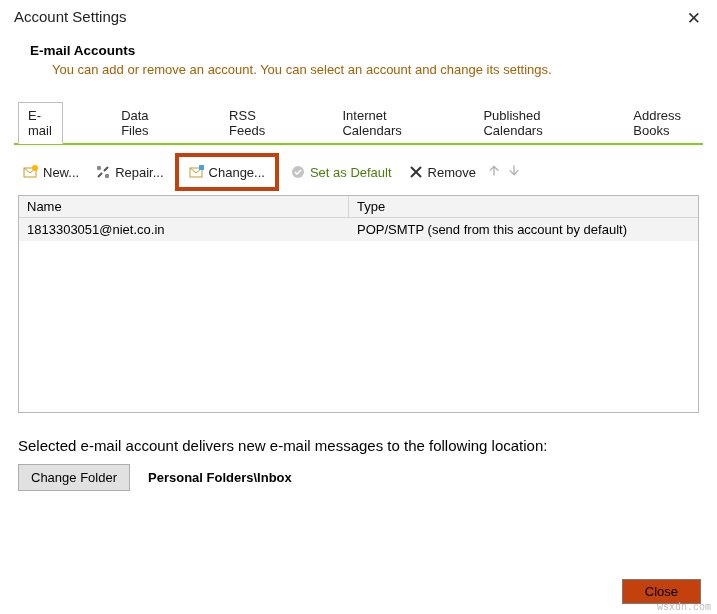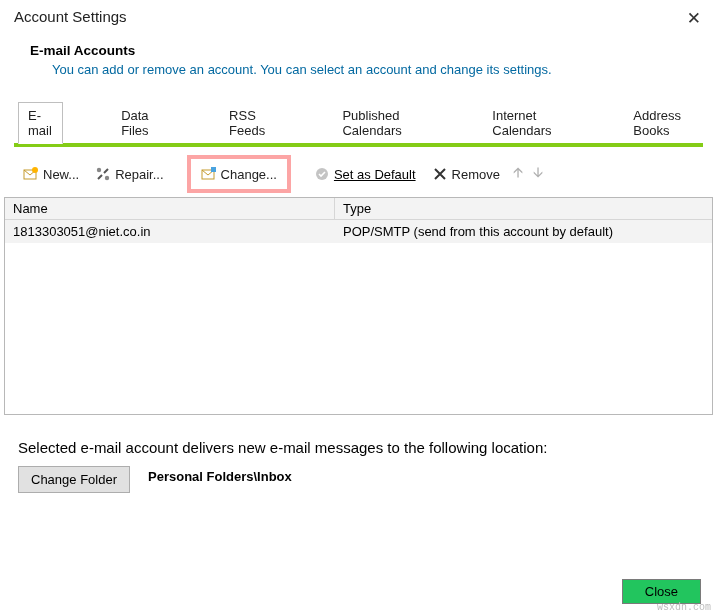--- a/index.html
+++ b/index.html
@@ -32,25 +32,25 @@
       padding: 8px 30px 24px 30px;
     }
     .header-title {
       font-weight: bold;
       font-size: 13.5px;
       margin-bottom: 4px;
     }
     .header-desc {
       font-size: 13px;
       padding-left: 22px;
-      color: #0369a1;
+      color: #a16207;
     }
     .tabs {
       display: flex;
-      border-bottom: 4px solid #84cc16;
+      border-bottom: 2px solid #84cc16;
       margin: 0 14px;
       padding-left: 4px;
       gap: 48px;
     }
     .tab {
       padding: 5px 9px 5px 9px;
       font-size: 13px;
       color: #222;
       cursor: pointer;
       position: relative;
@@ -70,31 +70,31 @@
     }
     .tool-btn {
       display: flex;
       align-items: center;
       gap: 4px;
       font-size: 13px;
       padding: 3px 5px;
       cursor: pointer;
       color: #222;
     }
-    .tool-btn.disabled { color: #000000; cursor: default; text-decoration: underline; }
+    .tool-btn.disabled { color: #4d7c0f; cursor: default; }
     .tool-btn.highlighted {
-      border: 4px solid #fca5a5;
+      border: 4px solid #c2410c;
       padding: 7px 10px;
-      margin: -4px 12px;
+      margin: -4px 0;
     }
     .icon { width: 16px; height: 16px; display: inline-block; }
     .arrow-icon { color: #b0b0b0; font-size: 14px; padding: 0 2px; }
     .list-box {
       border: 1px solid #b8b8b8;
-      margin: 0 4px;
+      margin: 0 18px;
       height: 218px;
       overflow: hidden;
     }
     .list-head {
       display: flex;
       background: #f3f3f3;
       border-bottom: 1px solid #d6d6d6;
       font-size: 13px;
     }
     .col-name { width: 330px; padding: 3px 8px; border-right: 1px solid #d6d6d6; }
@@ -106,42 +106,42 @@
       justify-content: space-between;
     }
     .list-row .col-name { border-right: none; padding: 4px 8px; }
     .list-row .col-type { padding: 4px 8px; }
     .delivery-text {
       margin: 24px 18px 10px 18px;
       font-size: 15px;
     }
     .folder-row {
       display: flex;
-      align-items: flex-start;
+      align-items: center;
       margin: 0 18px;
       gap: 18px;
     }
     .change-folder-btn {
       border: 1px solid #adadad;
       background: #e1e1e1;
       padding: 5px 12px;
       font-size: 13px;
       cursor: pointer;
     }
     .loc-block { padding-top: 3px; }
     .loc-path { font-weight: bold; font-size: 13px; margin-bottom: 4px; }
     .loc-file { font-size: 13px; }
     .footer {
       position: absolute;
       bottom: 10px;
       right: 16px;
     }
     .close-btn {
       border: 1px solid #7a7a7a;
-      background: #22c55e;
+      background: #c2410c;
       padding: 4px 22px;
       font-size: 13px;
       cursor: pointer;
     }
     .watermark {
       position: absolute;
       right: 6px;
       bottom: 1px;
       font-size: 10px;
       color: #bdbdbd;
@@ -158,22 +158,22 @@
 
 <div class="header-block">
   <div class="header-title">E-mail Accounts</div>
   <div class="header-desc">You can add or remove an account. You can select an account and change its settings.</div>
 </div>
 
 <div class="tabs">
   <div class="tab active">E-mail</div>
   <div class="tab">Data Files</div>
   <div class="tab">RSS Feeds</div>
+  <div class="tab">Internet Calendars</div>
   <div class="tab">Published Calendars</div>
-  <div class="tab">Internet Calendars</div>
   <div class="tab">Address Books</div>
 </div>
 
 <div class="toolbar">
   <div class="tool-btn">
     <span class="icon">
       <svg viewBox="0 0 16 16">
           <rect x="1" y="4" width="12" height="9" fill="#fff" stroke="#c59b2f"></rect>
           <path d="M1 4 L7 9 L13 4" fill="none" stroke="#c59b2f"></path>
           <circle cx="12" cy="4" r="3" fill="#ffb400"></circle>

